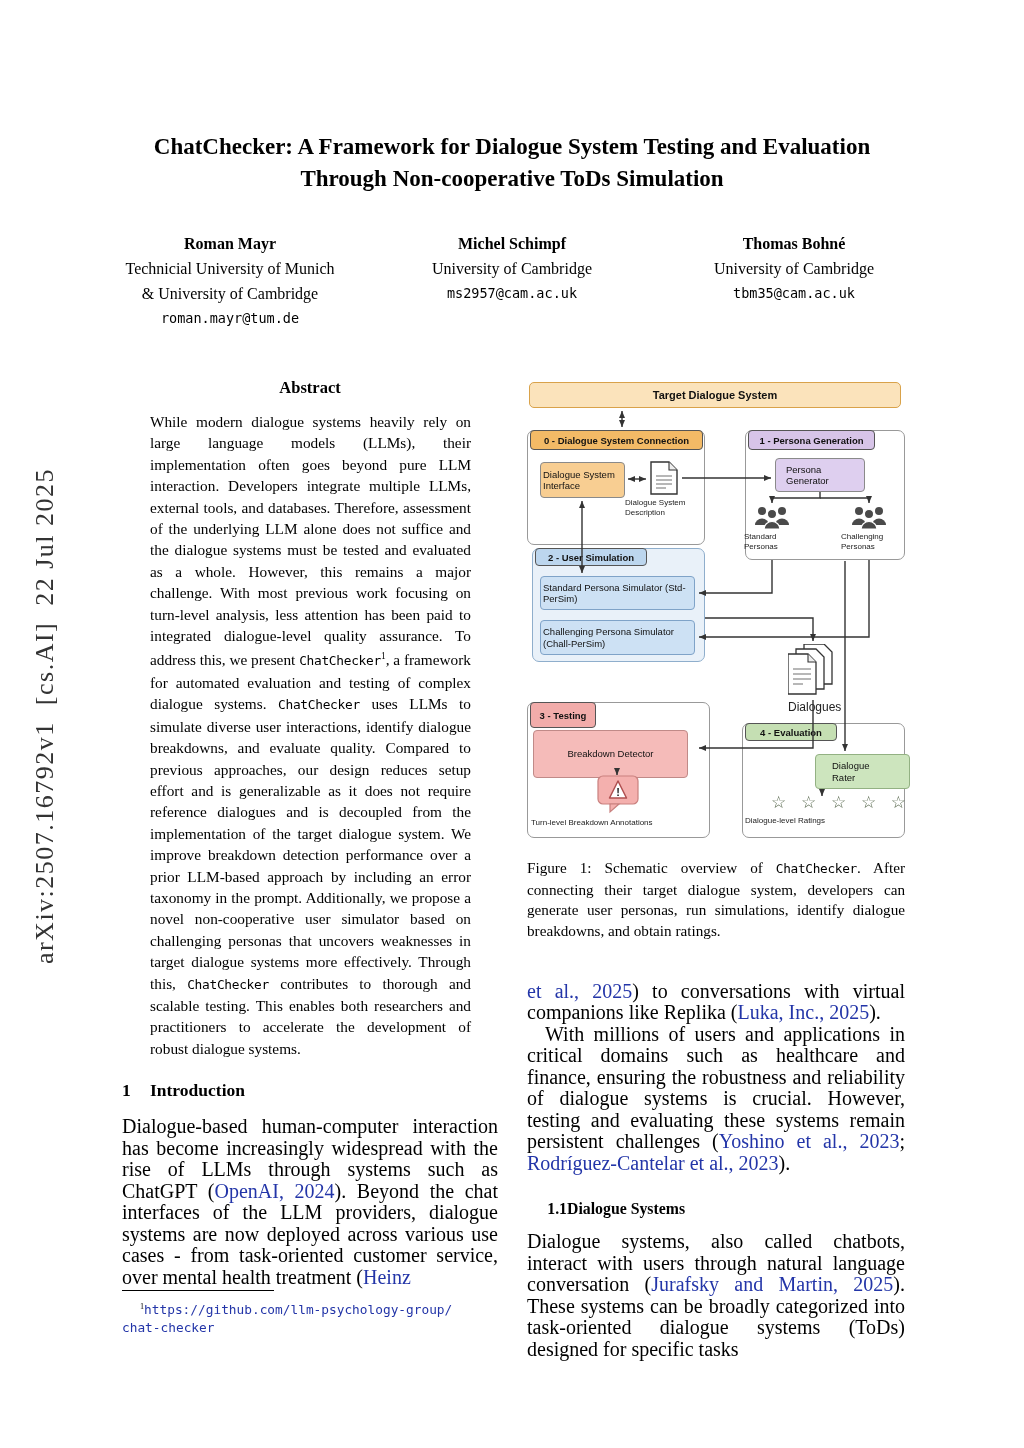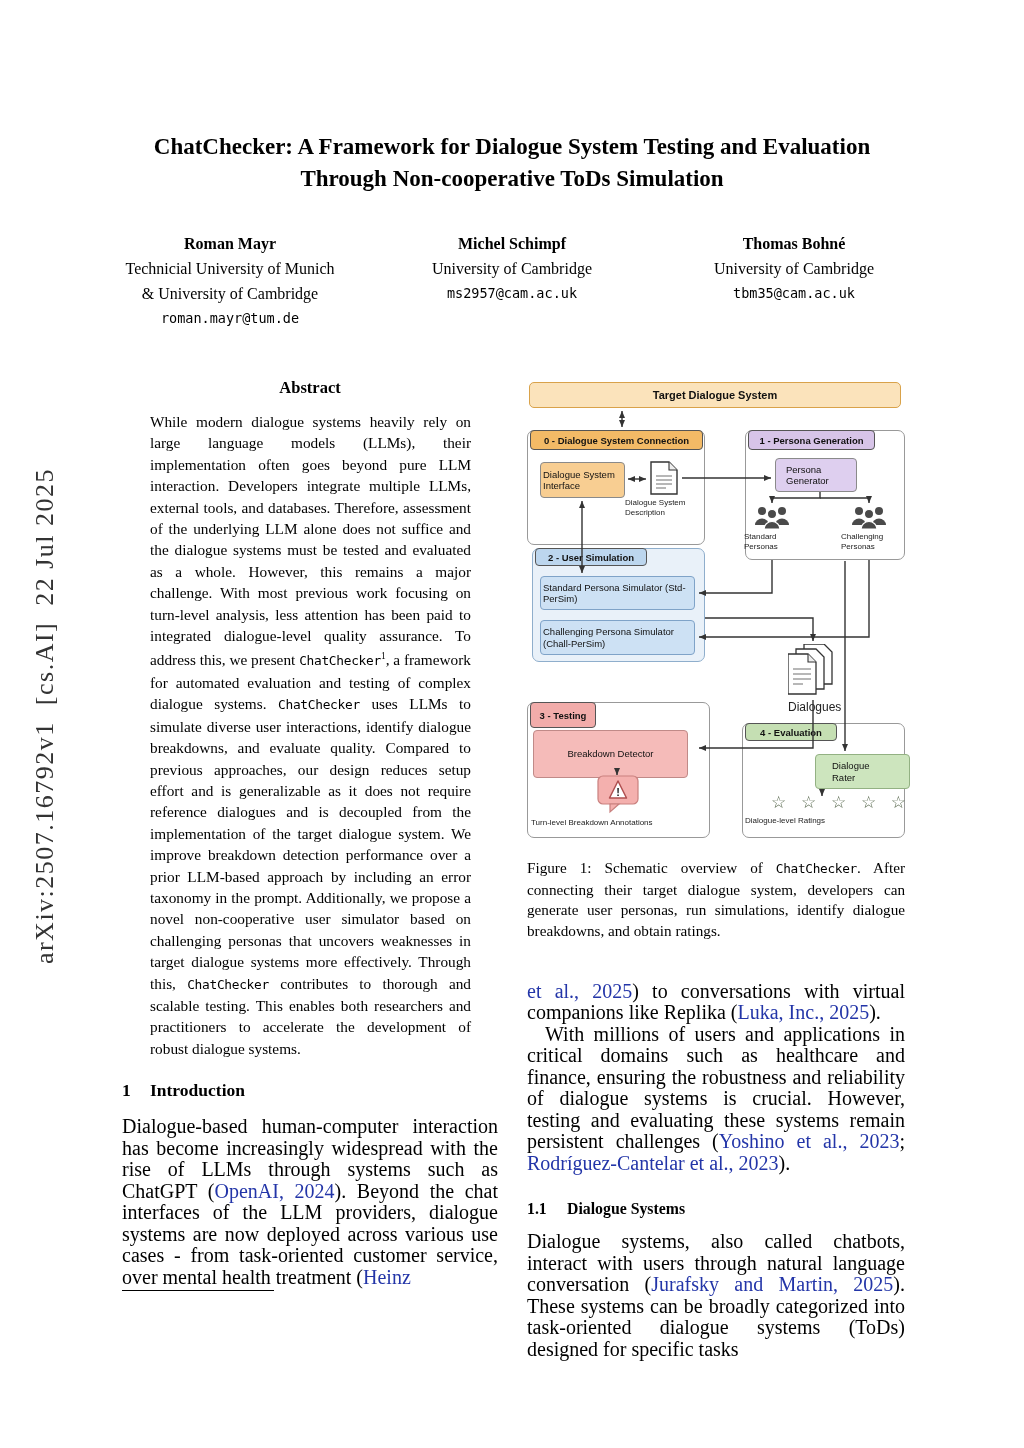--- a/index.html
+++ b/index.html
@@ -31,21 +31,21 @@
 
   .col{ position:absolute; top:378px; }
   .col-left{ left:122px; width:376px; }
   .col-right{ left:527px; width:378px; }
 
   .abstract-title{ text-align:center; font-size:16.5px; font-weight:bold; margin-bottom:13px; }
   .abstract-body{ margin:0 27px 0 28px; font-size:15.3px; line-height:21.4px; text-align:justify; hyphens:auto; }
   .section-heading{ margin-top:21px; font-size:17.5px; font-weight:bold; }
   .section-heading .sec-num{ display:inline-block; width:28px; }
   .subsection-heading{ margin-top:26px; font-size:15.8px; font-weight:bold; }
-  .subsection-heading .sec-num{ display:inline-block; width:40px; }
+  .subsection-heading .sec-num{ display:inline-block; width:40px;text-align:right; }
   .body-par{ margin-top:15px; font-size:20px; line-height:21.5px; text-align:justify; hyphens:auto; }
   .body-par.cont{ margin-top:39px; }
   .body-par.nogap{ margin-top:0; }
   .indent{ text-indent:18px; }
 
   .seg-m{ font-family:"DejaVu Sans Mono", monospace; font-size:0.84em; letter-spacing:-0.3px; }
   .seg-a{ color:var(--link-blue); }
   .seg-ma{ font-family:"DejaVu Sans Mono", monospace; font-size:0.97em; color:var(--link-blue); }
   sup.seg-sup{ font-size:0.62em; }
 
@@ -123,20 +123,21 @@
 <div class="col col-left">
   <h2 class="abstract-title">Abstract</h2>
   <div class="abstract-body"><span class="seg-p">While modern dialogue systems heavily rely on large language models (LLMs), their implementation often goes beyond pure LLM interaction. Developers integrate multiple LLMs, external tools, and databases. Therefore, assessment of the underlying LLM alone does not suffice and the dialogue systems must be tested and evaluated as a whole. However, this remains a major challenge. With most previous work focusing on turn-level analysis, less attention has been paid to integrated dialogue-level quality assurance. To address this, we present </span><span class="seg-m">ChatChecker</span><sup class="seg-sup">1</sup><span class="seg-p">, a framework for automated evaluation and testing of complex dialogue systems. </span><span class="seg-m">ChatChecker</span><span class="seg-p"> uses LLMs to simulate diverse user interactions, identify dialogue breakdowns, and evaluate quality. Compared to previous approaches, our design reduces setup effort and is generalizable as it does not require reference dialogues and is decoupled from the implementation of the target dialogue system. We improve breakdown detection performance over a prior LLM-based approach by including an error taxonomy in the prompt. Additionally, we propose a novel non-cooperative user simulator based on challenging personas that uncovers weaknesses in target dialogue systems more effectively. Through this, </span><span class="seg-m">ChatChecker</span><span class="seg-p"> contributes to thorough and scalable testing. This enables both researchers and practitioners to accelerate the development of robust dialogue systems.</span></div>
 
   <h2 class="section-heading"><span class="sec-num">1</span><span>Introduction</span></h2>
   <p class="body-par"><span class="seg-p">Dialogue-based human-computer interaction has become increasingly widespread with the rise of LLMs through systems such as ChatGPT (</span><span class="seg-a">OpenAI, 2024</span><span class="seg-p">).  Beyond the chat interfaces of the LLM providers, dialogue systems are now deployed across various use cases - from task-oriented customer service, over mental health treatment (</span><span class="seg-a">Heinz</span></p>
 </div>
 
 <div class="footnote">
   <div class="footnote-rule"></div>
+  <div class="footnote-text"><sup class="seg-sup">1</sup><span class="seg-ma">https://github.com/llm-psychology-group/</span><br><span class="seg-ma">chat-checker</span></div>
 </div>
 
 <div class="col col-right">
 
   <div class="fig">
 
     <div class="fig-banner">Target Dialogue System</div>
 
     <div class="fig-container" style="left:0;top:52px;width:178px;height:115px"></div>
     <div class="fig-container" style="left:218px;top:52px;width:160px;height:130px"></div>
@@ -144,21 +145,21 @@
     <div class="fig-container" style="left:0;top:324px;width:183px;height:136px"></div>
     <div class="fig-container" style="left:215px;top:345px;width:163px;height:115px"></div>
 
     <div class="fig-tab tab-orange" style="left:3px;top:52px;width:173px">0 - Dialogue System Connection</div>
     <div class="fig-tab tab-purple" style="left:221px;top:52px;width:127px">1 - Persona Generation</div>
     <div class="fig-tab tab-blue" style="left:8px;top:170px;width:112px;height:18px">2 - User Simulation</div>
     <div class="fig-tab tab-red" style="left:3px;top:324px;width:66px;height:26px">3 - Testing</div>
     <div class="fig-tab tab-green" style="left:218px;top:345px;width:92px;height:18px">4 - Evaluation</div>
 
     <div class="fig-node node-orange" style="left:13px;top:84px;width:85px;height:36px">Dialogue System Interface</div>
-    <div class="fig-node node-purple" style="left:248px;top:80px;width:82px;height:34px;padding:10px 10px">Persona Generator</div>
+    <div class="fig-node node-purple" style="left:248px;top:80px;width:90px;height:34px;padding:10px 10px">Persona Generator</div>
     <div class="fig-node node-blue" style="left:13px;top:198px;width:155px;height:34px">Standard Persona Simulator (Std-PerSim)</div>
     <div class="fig-node node-blue" style="left:13px;top:242px;width:155px;height:35px">Challenging Persona Simulator (Chall-PerSim)</div>
     <div class="fig-node node-red" style="left:6px;top:352px;width:155px;height:48px">Breakdown Detector</div>
     <div class="fig-node node-green" style="left:248px;top:376px;width:95px;height:35px;padding:2px 16px">Dialogue Rater</div>
 
     <div class="fig-icon" style="left:122px;top:83px">
       <svg width="30" height="34" viewBox="0 0 30 34">
         <path d="M2,1 h18 l8,8 v24 h-26 z" fill="#fff" stroke="#333" stroke-width="1.4"></path>
         <path d="M20,1 v8 h8" fill="#eee" stroke="#333" stroke-width="1.1"></path>
         <line x1="7" y1="15" x2="23" y2="15" stroke="#888" stroke-width="1.2"></line>

